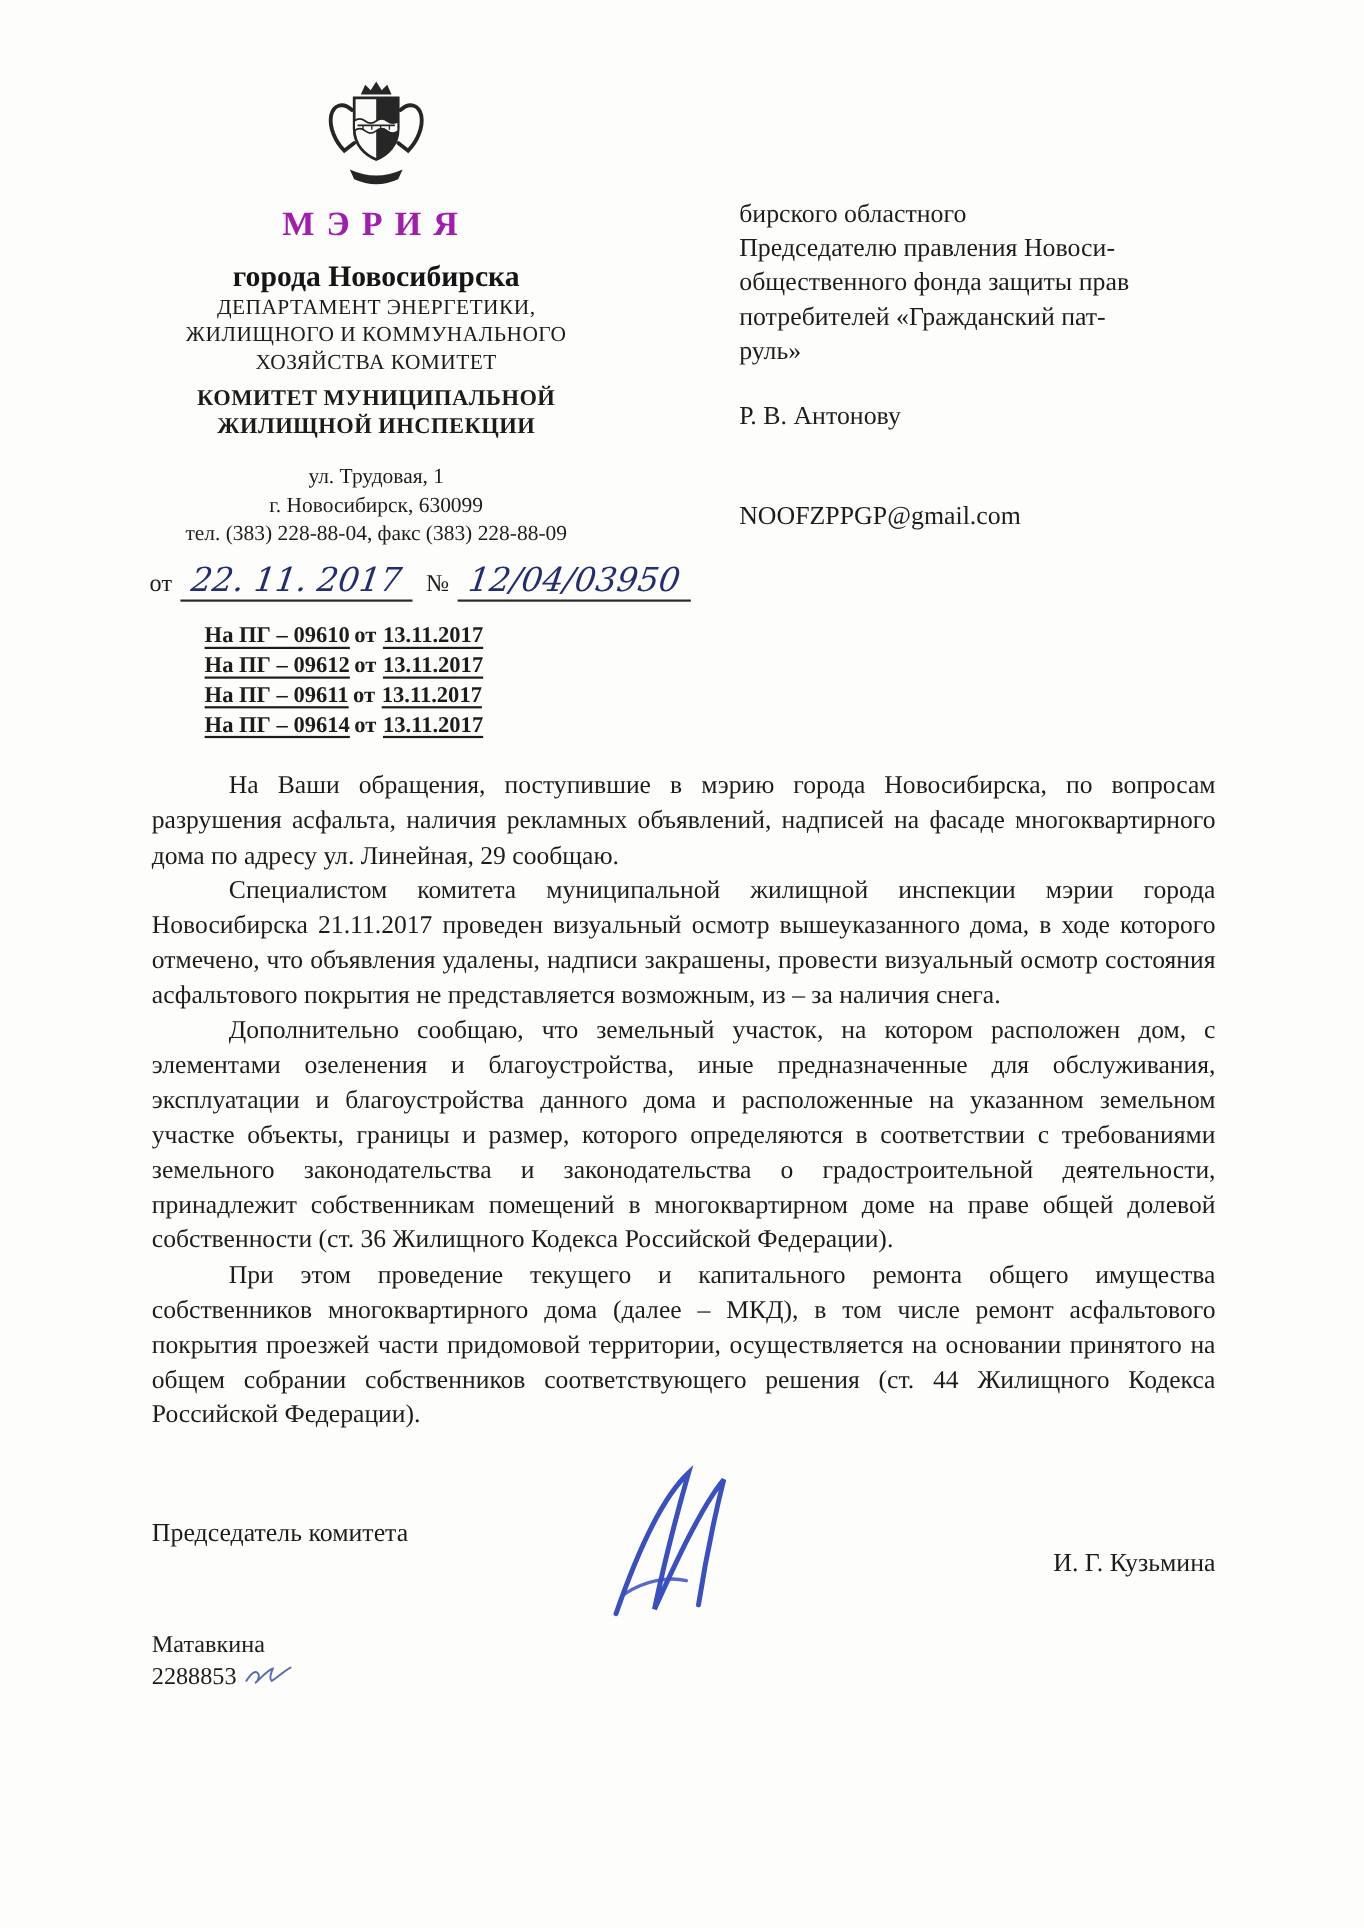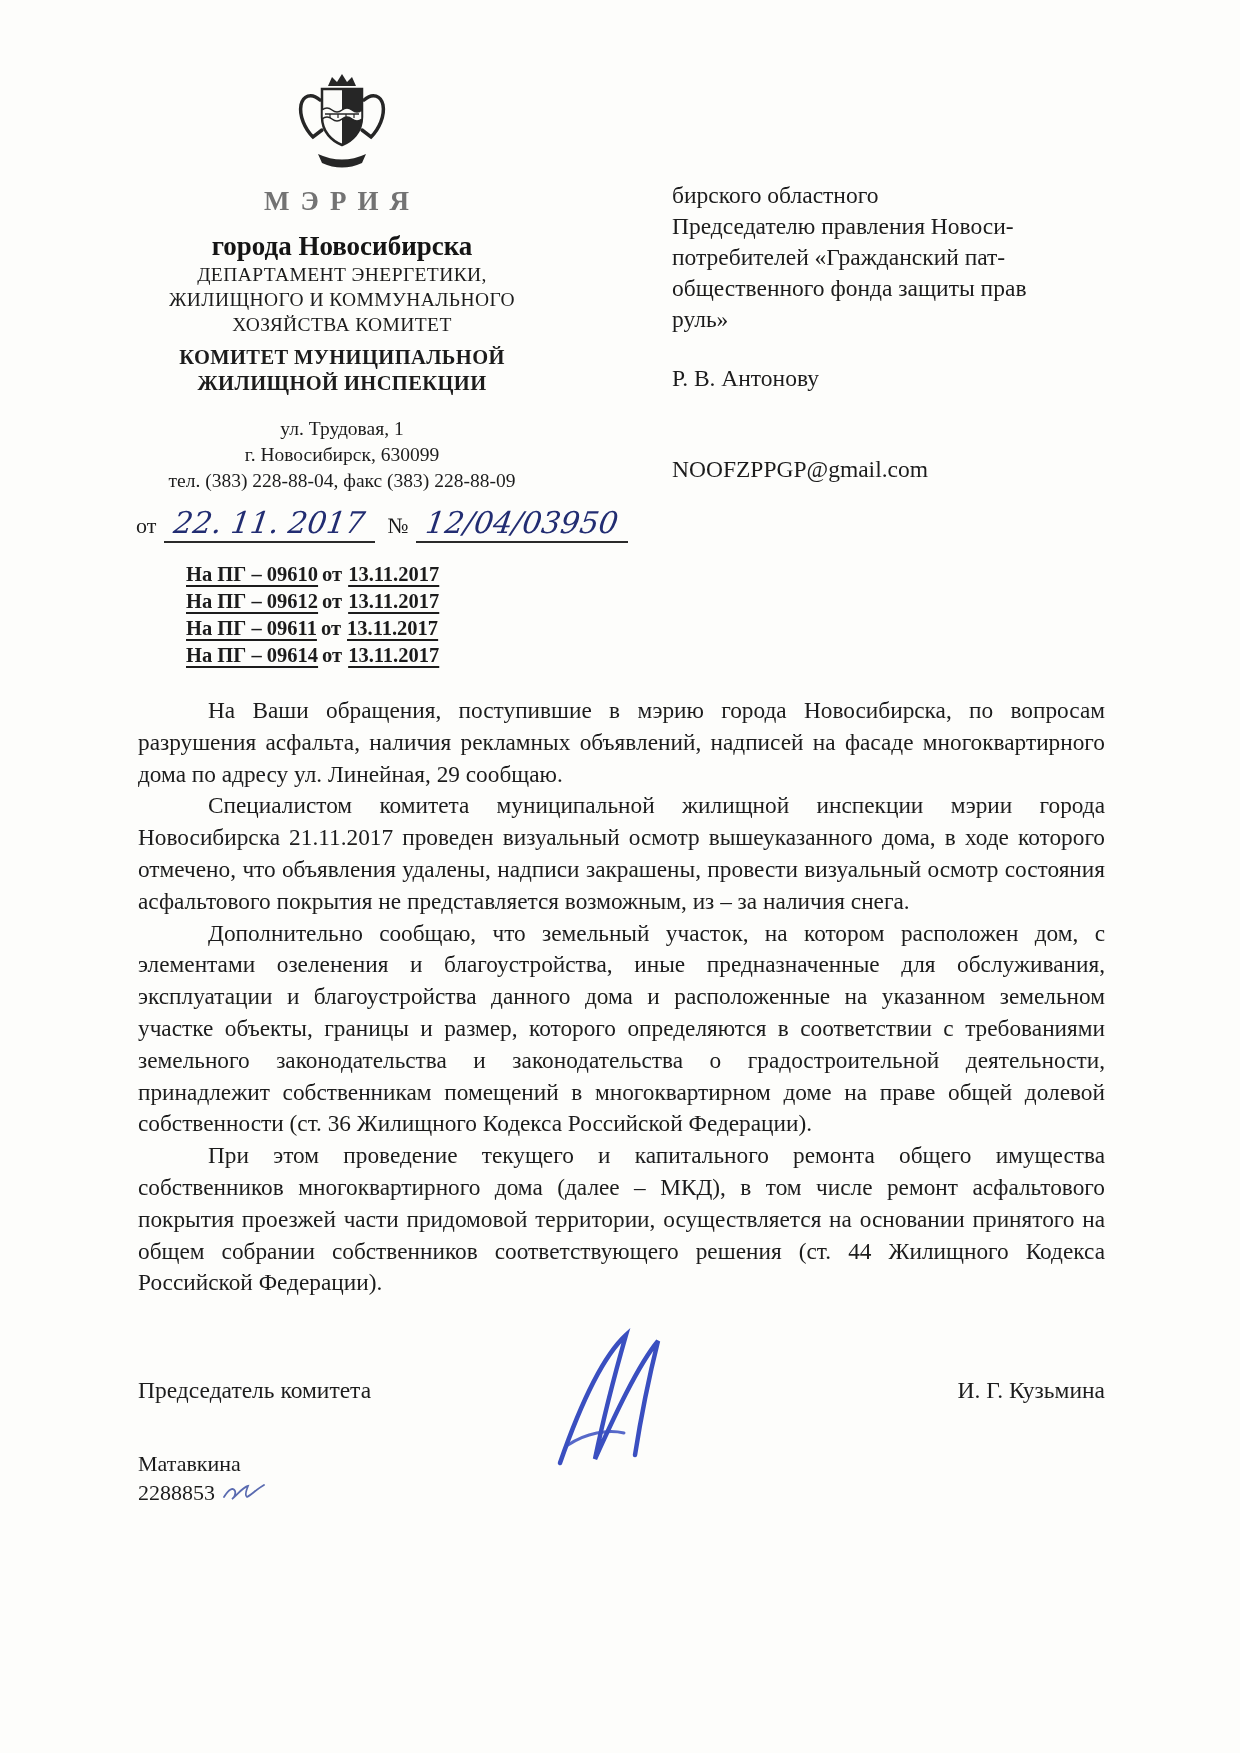--- a/index.html
+++ b/index.html
@@ -20,22 +20,22 @@
 
   .left-col {
     width:440px;
     margin-left:122px;
     text-align:center;
     flex:0 0 auto;
   }
   .emblem-wrap { height:100px; margin-bottom:14px; }
 
   .org-name {
-    font-size:27px; font-weight:bold; letter-spacing:11px;
-    color:#737373;
+    font-size:31px; font-weight:bold; letter-spacing:11px;
+    color:#a21caf;
   }
   .org-city {
     font-size:27px; font-weight:bold; margin-top:14px; color:#151515;
   }
   .dept { margin-top:0; }
   .dept div { font-size:19.5px; line-height:25px; letter-spacing:0.4px; }
   .committee { margin-top:7px; }
   .committee div { font-size:20.5px; line-height:26px; font-weight:bold; letter-spacing:0.4px; }
 
   .addr { margin-top:20px; }
@@ -94,20 +94,21 @@
     text-align:justify;
   }
   .letter-body p { text-indent:70px; }
 
   
   .sig-row {
     position:relative;
     display:flex;
     align-items:baseline;
     margin:78px 135px 0 138px;
+    flex-direction:column;
   }
   .sig-position { font-size:23.5px; }
   .sig-name { margin-left:auto; font-size:23.5px; }
   .sig-scribble {
     position:absolute;
     left:400px; top:-52px;
     pointer-events:none;
   }
 
   
@@ -182,22 +183,22 @@
           <span class="u">На ПГ – 09614</span><span class="mid">от</span><span class="u">13.11.2017</span>
         </div>
       </div>
 
     </div>
 
     <div class="right-col">
       <div class="recipient-lines">
         <div>бирского  областного</div>
         <div>Председателю правления Новоси-</div>
+        <div>общественного фонда защиты прав</div>
         <div>потребителей «Гражданский пат-</div>
-        <div>общественного фонда защиты прав</div>
         <div>руль»</div>
       </div>
       <div class="recipient-name">Р. В. Антонову</div>
       <div class="recipient-email">NOOFZPPGP@gmail.com</div>
     </div>
 
   </div>
 
   <div class="letter-body">
     <p>На Ваши обращения, поступившие в мэрию города Новосибирска, по вопросам разрушения асфальта, наличия рекламных объявлений, надписей на фасаде многоквартирного дома по адресу ул. Линейная, 29 сообщаю.</p>

